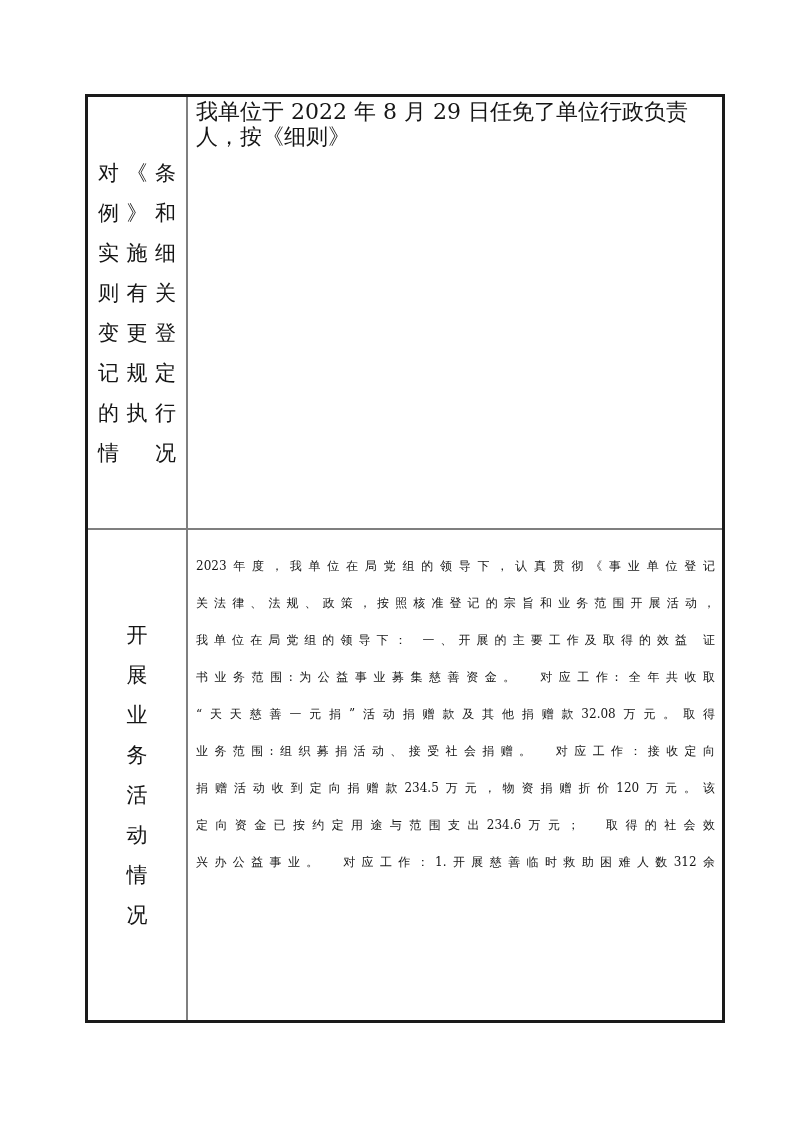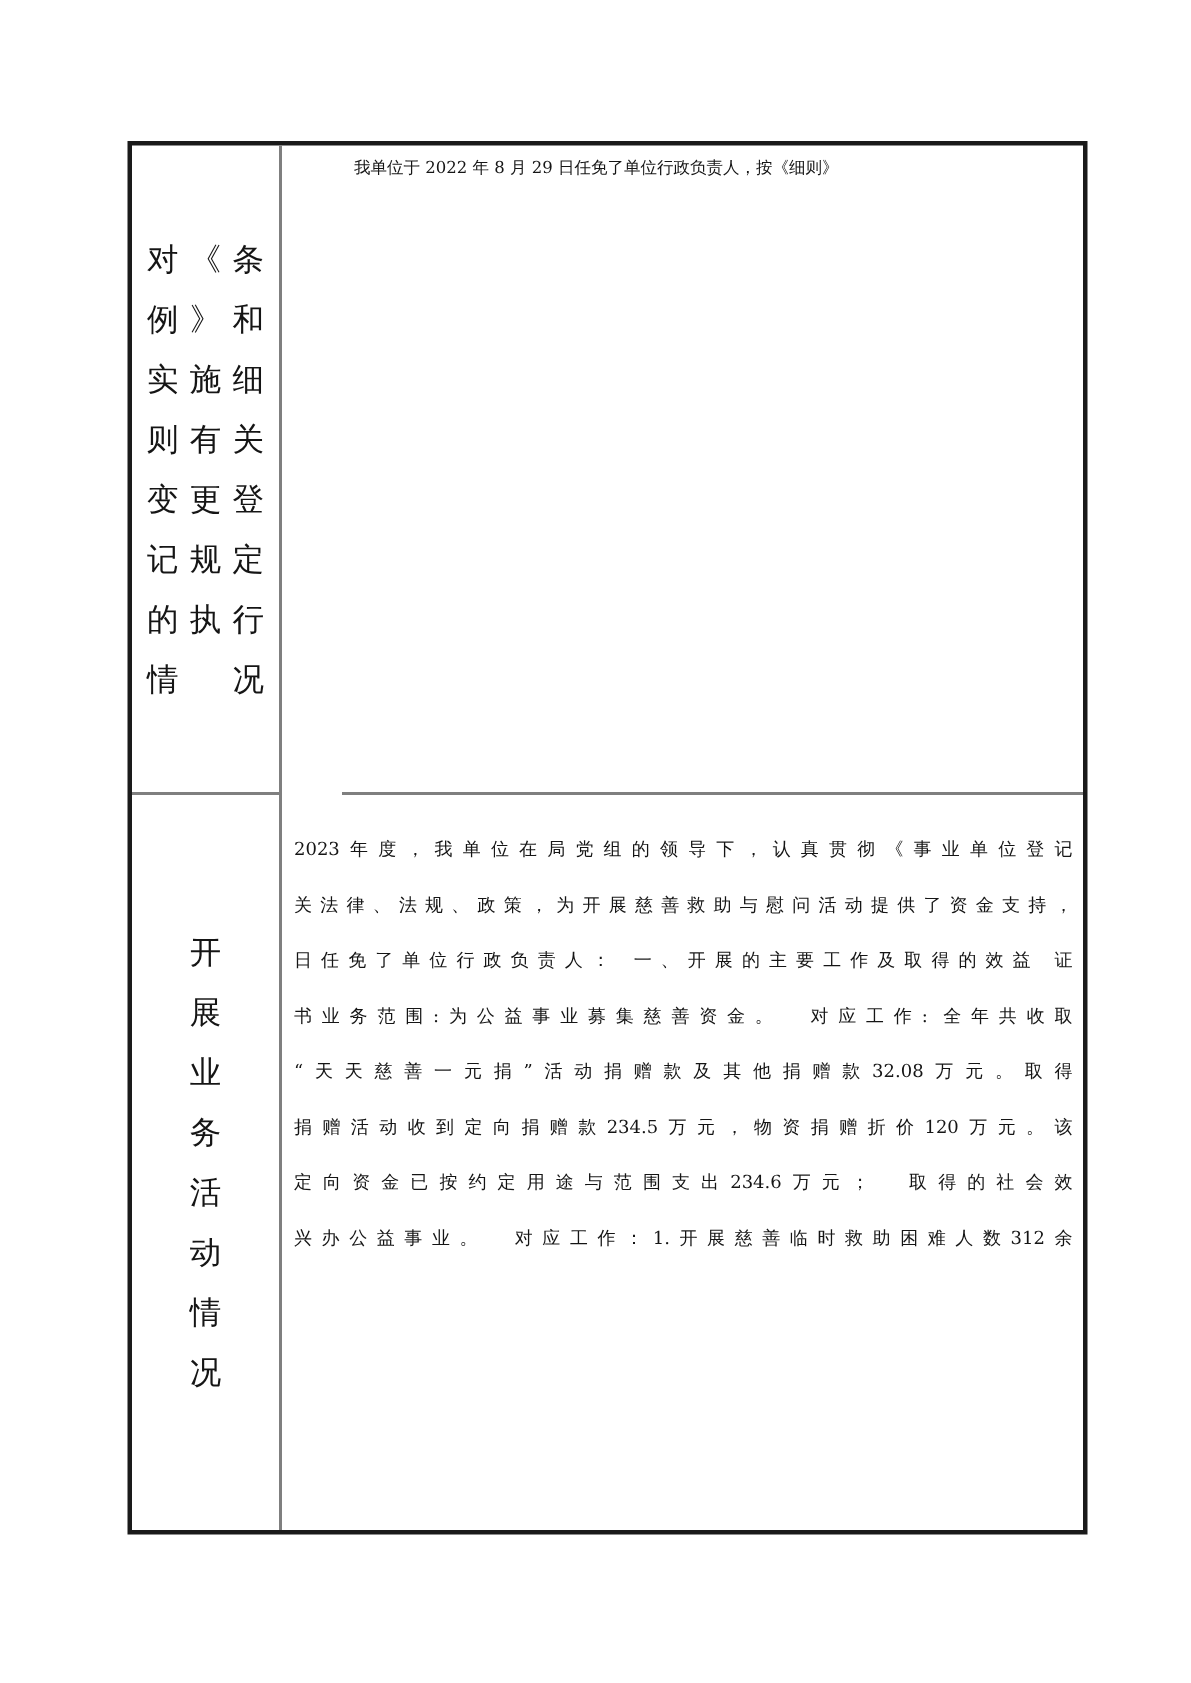--- a/index.html
+++ b/index.html
@@ -40,24 +40,23 @@
     width: 78px;
     margin: 0 auto;
     height: 40px;
     font-size: 21px;
     letter-spacing: 0;
     white-space: nowrap;
   }
   .label-line.single { justify-content: center; }
   .content-cell { padding: 2px 7px 0 8px; }
   .row1.content-cell {
-    font-size: 11px;
+    font-size: 22px;
     line-height: 25px;
     padding-top: 2px;
-    margin-left: 40px;
   }
   .row2.content-cell {
     font-size: 12px;
     line-height: 37px;
     padding-top: 18px;
   }
   .row2.content-cell .content-line {
     text-align: justify;
     text-align-last: justify;
   }
@@ -137,23 +136,24 @@
         <div class="label-line single">
           <span>情</span>
         </div>
         <div class="label-line single">
           <span>况</span>
         </div>
       </div>
 
     <div class="cell content-cell row2">
         <div class="content-line">2023年度，我单位在局党组的领导下，认真贯彻《事业单位登记</div>
-        <div class="content-line">关法律、法规、政策，为开展慈善救助与慰问活动提供了资金支持，</div>
-        <div class="content-line">日任免了单位行政负责人： 一、开展的主要工作及取得的效益 证</div>
+        <div class="content-line">关法律、法规、政策，按照核准登记的宗旨和业务范围开展活动，</div>
+        <div class="content-line">我单位在局党组的领导下： 一、开展的主要工作及取得的效益 证</div>
         <div class="content-line">书业务范围:为公益事业募集慈善资金。　对应工作: 全年共收取</div>
         <div class="content-line">“天天慈善一元捐”活动捐赠款及其他捐赠款32.08万元。取得</div>
+        <div class="content-line">业务范围:组织募捐活动、接受社会捐赠。　对应工作：接收定向</div>
         <div class="content-line">捐赠活动收到定向捐赠款234.5万元，物资捐赠折价120万元。该</div>
         <div class="content-line">定向资金已按约定用途与范围支出234.6万元；　取得的社会效</div>
         <div class="content-line">兴办公益事业。　对应工作：1.开展慈善临时救助困难人数312余</div>
       </div>
 
   </div>
 </div>
 
 </body></html>

